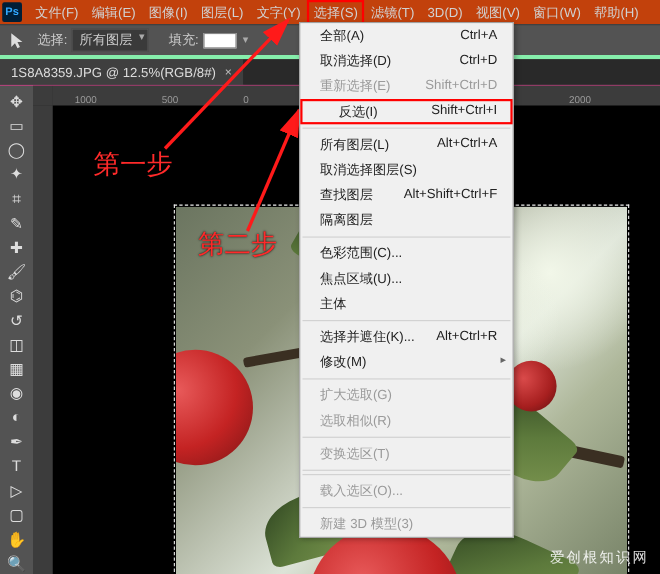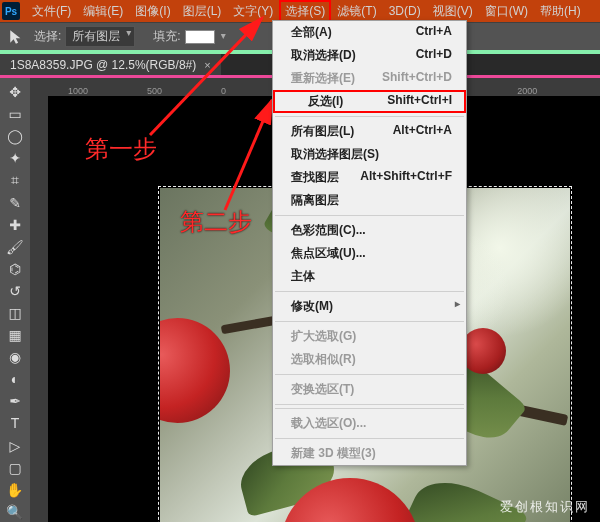--- a/index.html
+++ b/index.html
@@ -11,21 +11,21 @@
 .menu-item.highlighted { border: 2px solid #ff0000; padding: 0 4px; line-height: 18px; }
 
 .optbar { background: #535353; height: 32px; display: flex; align-items: center; padding: 0 8px; border-top: 1px solid #404040; border-bottom: 4px solid #86efac; }
 .cursor-icon { width: 18px; height: 18px; margin-right: 8px; display:flex; align-items:center; justify-content:center; }
 .opt-label { color: #ccc; font-size: 12px; margin-right: 4px; }
 .opt-select { background: #3a3a3a; color: #ccc; font-size: 12px; border: 1px solid #555; padding: 1px 14px 1px 6px; margin-right: 18px; position: relative; }
 .opt-select::after { content: "▾"; position: absolute; right: 3px; top: 0; font-size: 10px; color: #aaa; }
 .fill-swatch { width: 30px; height: 14px; background: #fff; border: 1px solid #888; display:inline-block; vertical-align:middle; position: relative; }
 .fill-swatch::after { content: "▾"; position:absolute; right:-12px; top:-1px; font-size:10px; color:#aaa; }
 
-.tabbar { background: #3f3f3f; height: 24px; display: flex; align-items: center; border-bottom: 3px solid #ec4899; }
+.tabbar { background: #3f3f3f; height: 24px; display: flex; align-items: center; border-bottom: 1px solid #ec4899; }
 .doc-tab { color: #ddd; font-size: 12px; padding: 0 10px; height: 100%; display: flex; align-items: center; background: #3f3f3f; }
 .tab-close { margin-left: 8px; color: #bbb; font-size: 11px; }
 .tabbar-right { flex:1; background:#292929; height:100%; }
 
 .workspace { position: absolute; left: 0; top: 78px; right: 0; bottom: 0; display: flex; }
 .toolbox { width: 30px; background: #535353; display: flex; flex-direction: column; align-items: center; padding-top: 4px; gap: 2px; }
 .toolbox .tool { width: 24px; height: 22px; color: #ddd; display: flex; align-items: center; justify-content: center; font-size: 14px; cursor: pointer; }
 
 .canvas-area { flex: 1; position: relative; background: #262626; }
 .ruler-h { position: absolute; top: 0; left: 18px; right: 0; height: 18px; background: #3c3c3c; color: #9a9a9a; font-size: 9px; display: flex; gap: 59px; padding-left: 20px; align-items: flex-end; }
@@ -46,21 +46,21 @@
 .marching-ants.outer { top: 108px; left: 128px; width: 414px; height: 374px; border-color: #eee; }
 
 .step-label { position: absolute; color: #ff2a2a; font-size: 24px; font-weight: 500; text-shadow: 0 0 2px #000; }
 
 .dropdown { position: absolute; top: 20px; left: 272px; width: 195px; background: #f0f0f0; border: 1px solid #a0a0a0; box-shadow: 2px 2px 5px rgba(0,0,0,.3); font-size: 12px; color: #222; z-index: 50; }
 .dd-item { display: flex; justify-content: space-between; padding: 3px 14px 3px 18px; cursor: default; }
 .dd-item.disabled { color: #9a9a9a; }
 .dd-item.highlighted { border: 2px solid #ff0000; padding: 1px 12px 1px 33px; }
 .dd-sep { height: 1px; background: #cfcfcf; margin: 3px 2px; }
 .dd-sub::after { content: "▸"; position: absolute; right: 6px; font-size: 10px; color: #666; }
-.dd-item { position: relative; font-weight: bold; }
+.dd-item { position: relative; }
 
 .arrow-svg { position: absolute; z-index: 40; pointer-events: none; }
 
 .watermark { position: absolute; bottom: 6px; right: 10px; color: rgba(255,255,255,.85); font-size: 13px; letter-spacing: 2px; z-index: 60; font-weight: 500; }
 </style>
 </head>
 <body>
 
 <div class="menubar">
   <div class="ps-logo">Ps</div>
@@ -204,20 +204,24 @@
     </div>
     <div class="dd-item">
       <span>焦点区域(U)...</span>
       <span></span>
     </div>
     <div class="dd-item">
       <span>主体</span>
       <span></span>
     </div>
     <div class="dd-sep"></div>
+    <div class="dd-item">
+      <span>选择并遮住(K)...</span>
+      <span>Alt+Ctrl+R</span>
+    </div>
     <div class="dd-item dd-sub">
       <span>修改(M)</span>
       <span></span>
     </div>
     <div class="dd-sep"></div>
     <div class="dd-item disabled">
       <span>扩大选取(G)</span>
       <span></span>
     </div>
     <div class="dd-item disabled">

